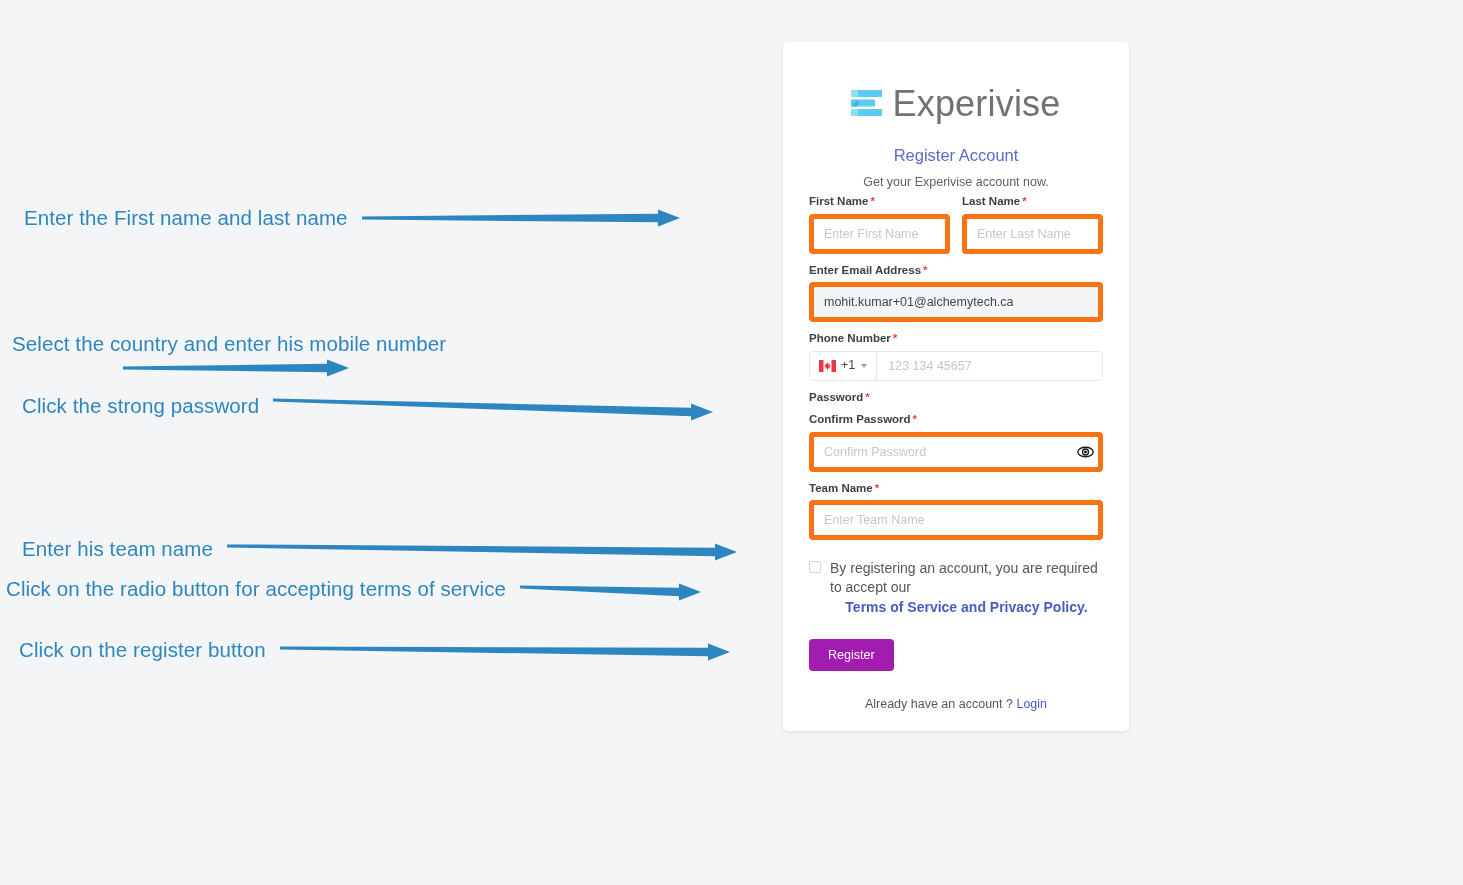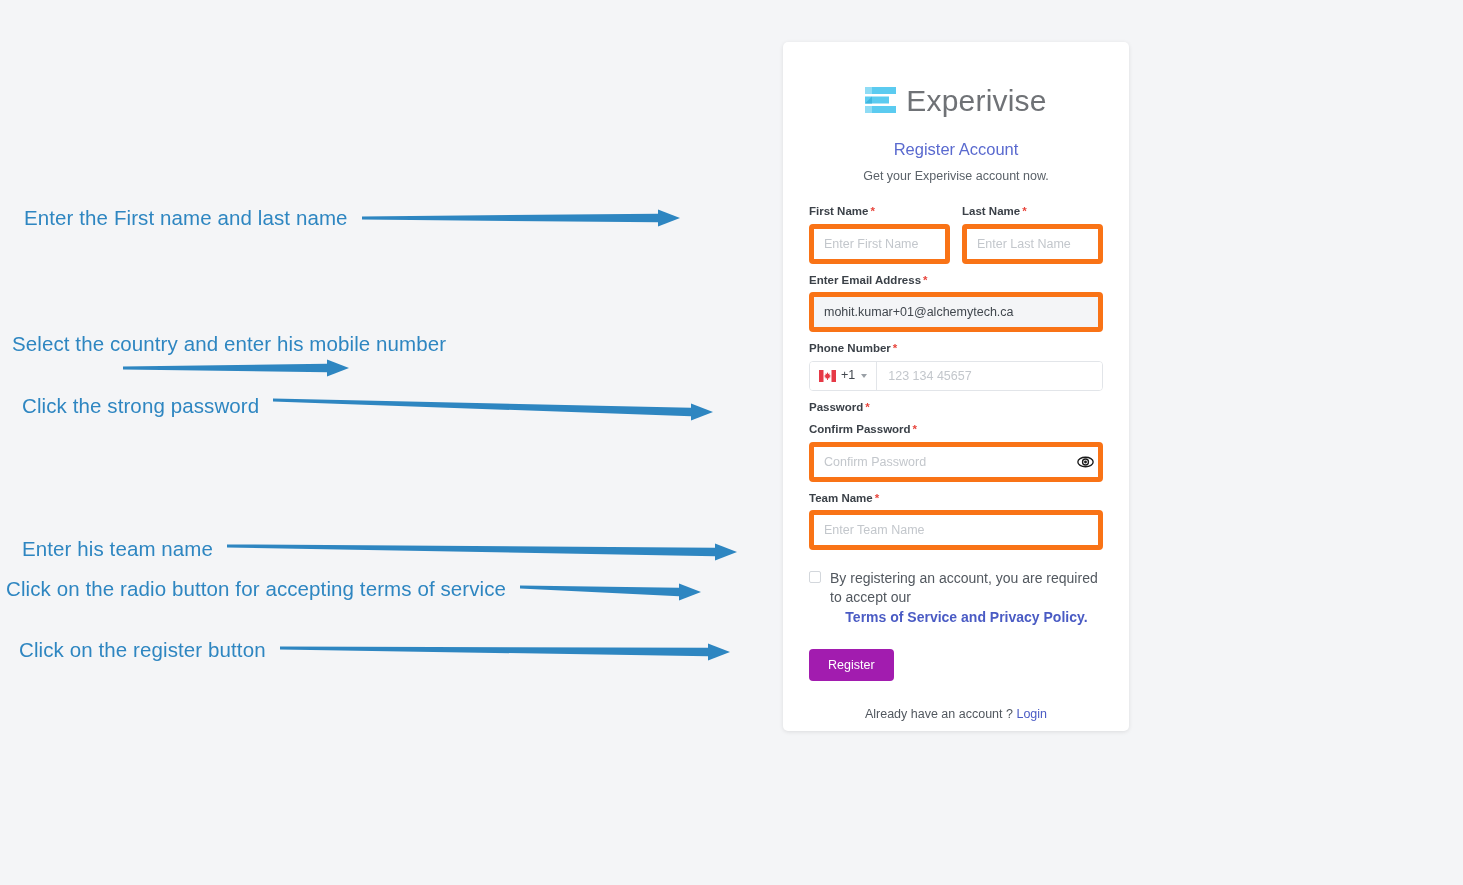--- a/index.html
+++ b/index.html
@@ -61,21 +61,21 @@
     justify-content: center;
     gap: 10px;
     margin-top: 44px;
   }
   .brand-mark {
     width: 31px; height: 30px;
     position: relative;
     flex: none;
   }
   .brand-name {
-    font-size: 30px;
+    font-size: 36px;
     color: #6f7276;
     font-weight: 400;
     letter-spacing: 0.2px;
     line-height: 1;
   }
 
   .card-title {
     text-align: center;
     color: #5a6acf;
     font-size: 16.5px;
@@ -86,21 +86,21 @@
   .card-subtitle {
     text-align: center;
     color: #5b6269;
     font-size: 12.5px;
     font-weight: 400;
     margin-top: 12px;
     line-height: 1;
   }
 
   
-  .form { margin-top: 24px; }
+  .form { margin-top: 8px; }
   .field-row {
     display: flex;
     gap: 12px;
   }
   .field { margin-bottom: 11px; }
   .field.half { flex: 1 1 0; min-width: 0; }
 
   .field-label {
     display: block;
     font-size: 11.5px;

